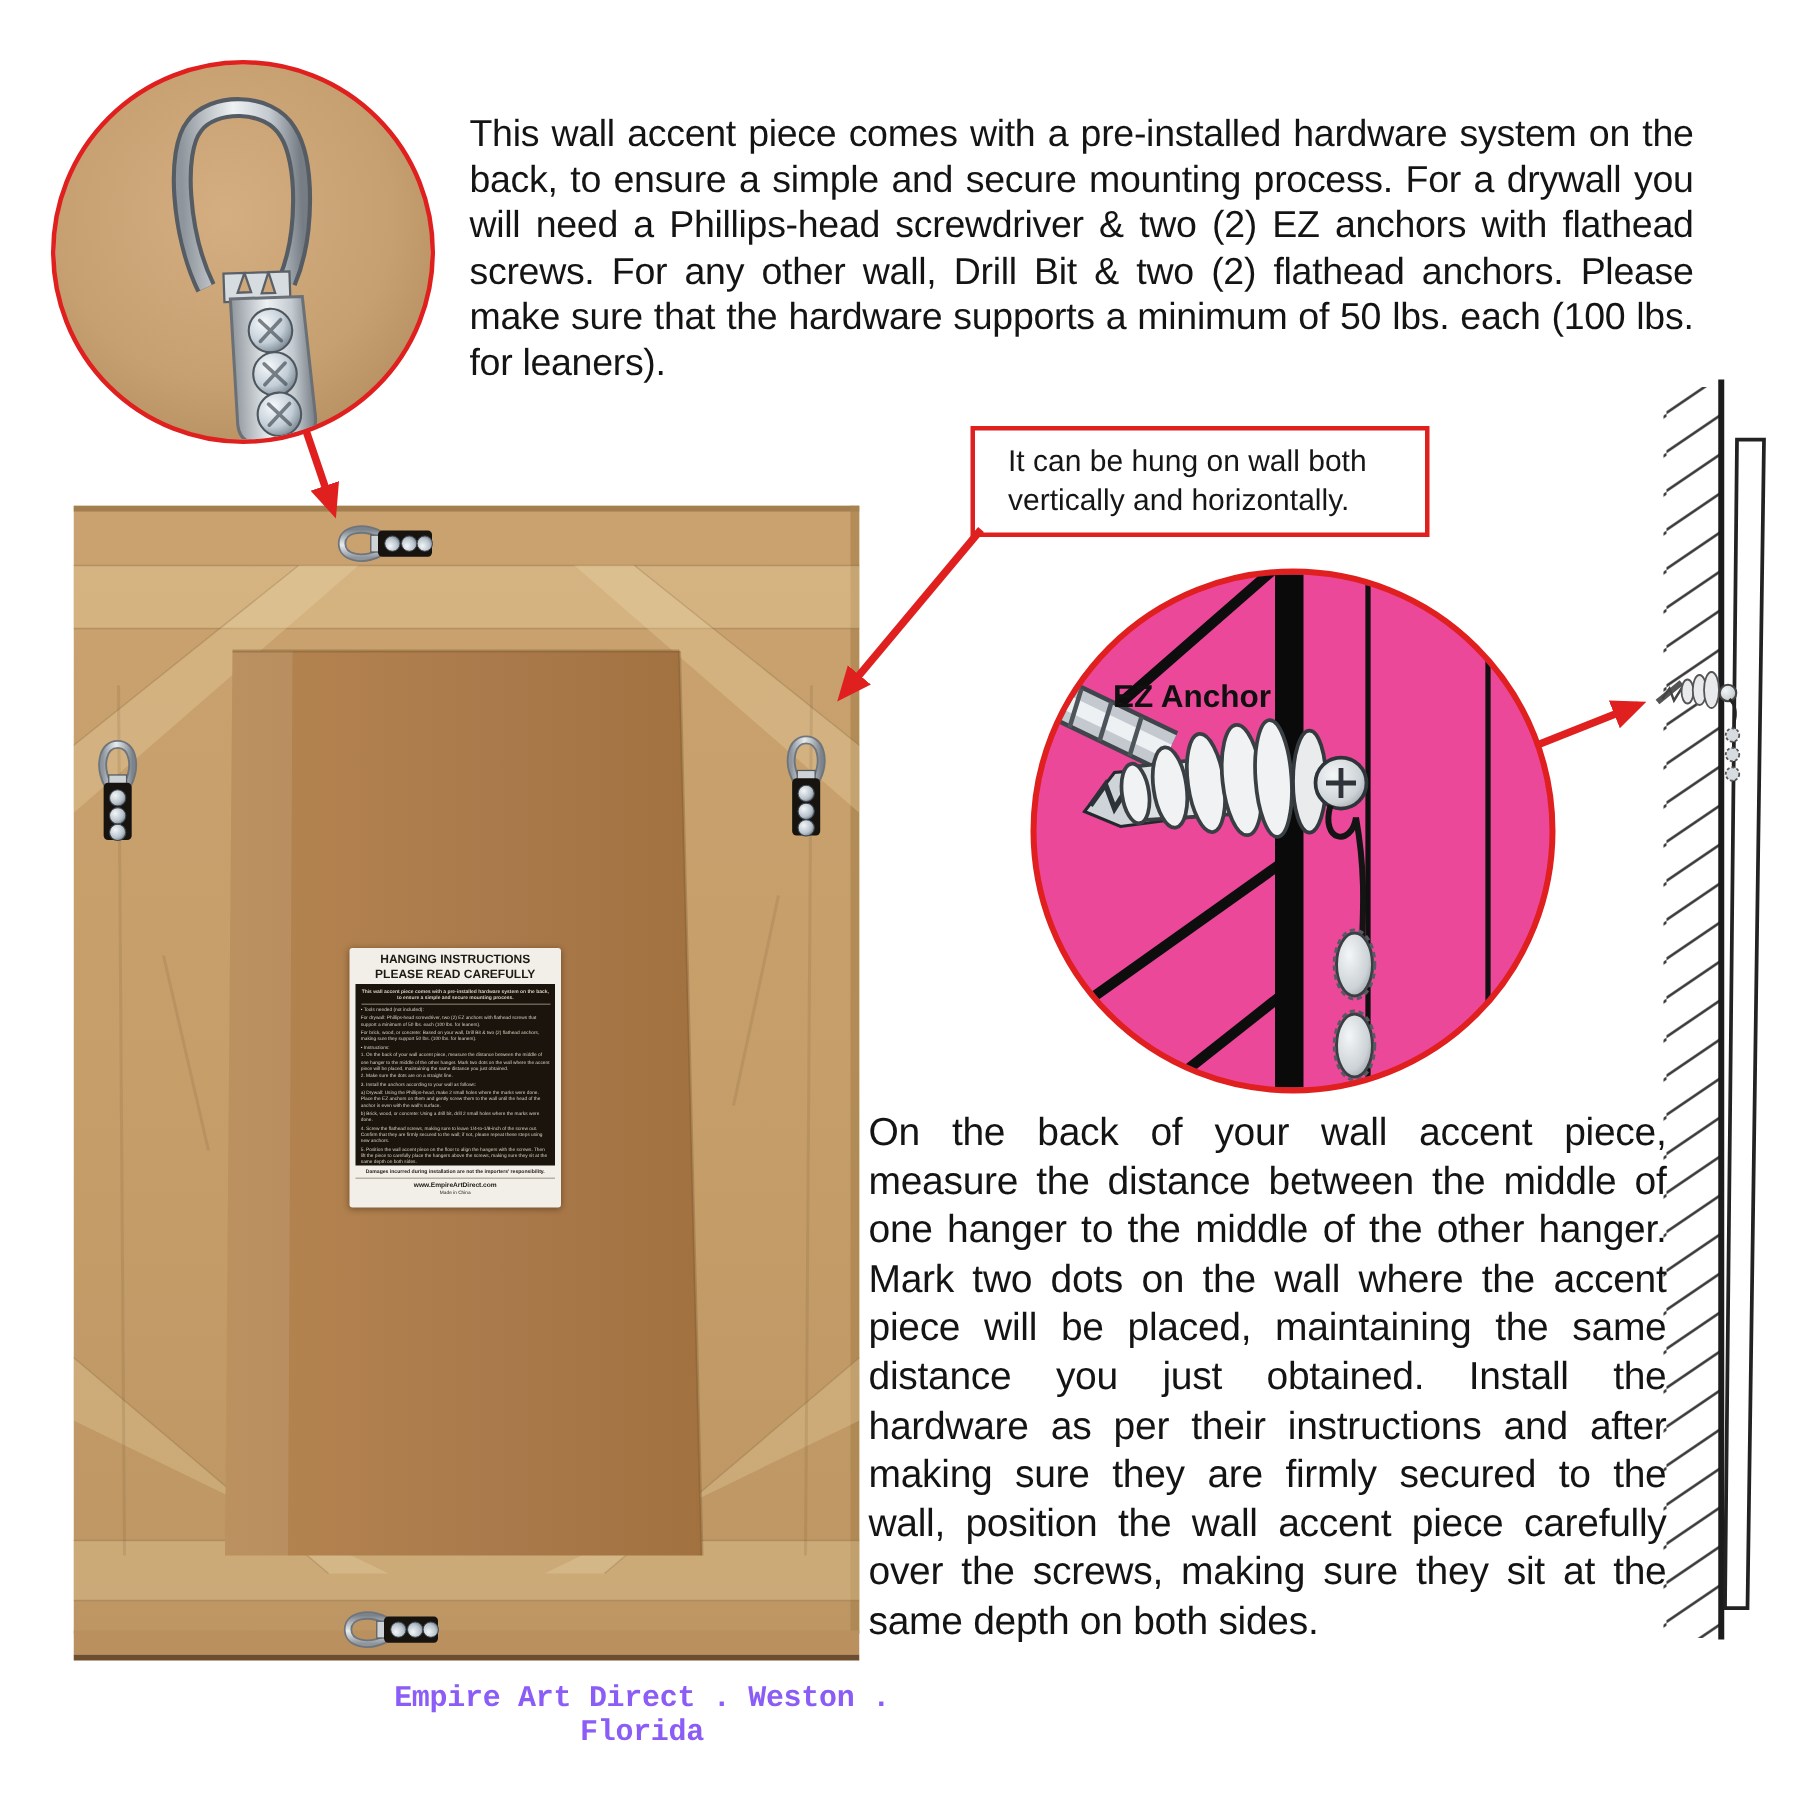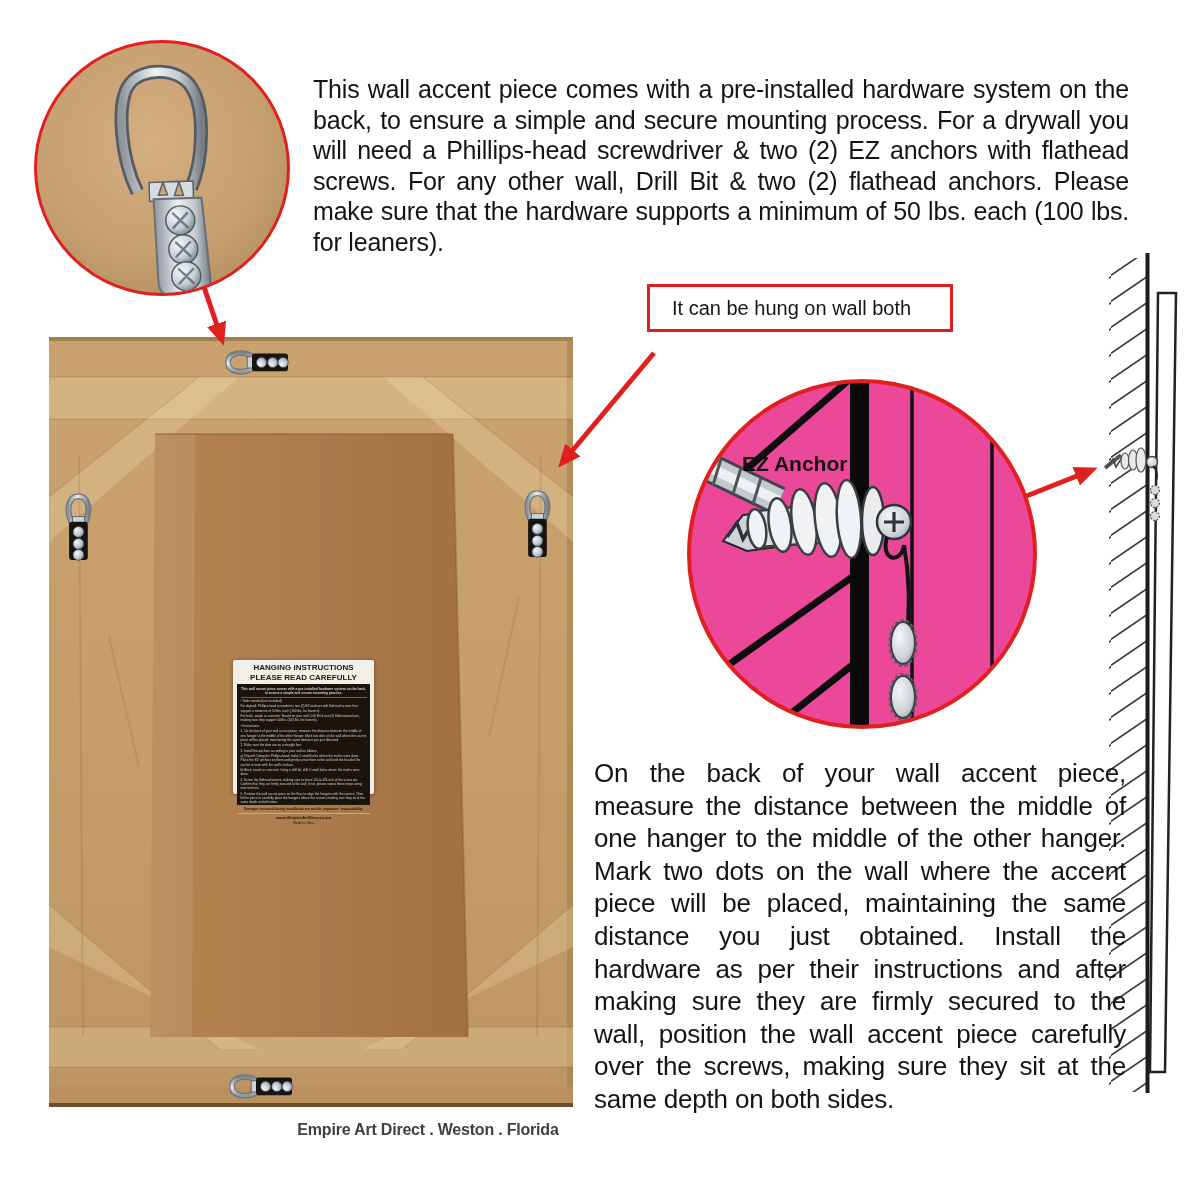--- a/index.html
+++ b/index.html
@@ -2,65 +2,66 @@
 <html><head>
 <meta charset="utf-8">
 <style>
   html,body{margin:0;padding:0;background:#fff;}
   #canvas{position:relative;width:1200px;height:1200px;background:#fff;overflow:hidden;
           font-family:"Liberation Sans","DejaVu Sans",sans-serif;color:#111;}
   .abs{position:absolute;}
   
   #intro-par{left:313px;top:74px;width:816px;font-size:25px;line-height:30.5px;
              text-align:justify;letter-spacing:-0.2px;color:#141414;z-index:2;}
-  #steps-par{left:594px;top:738px;width:532px;font-size:26px;line-height:32.6px;
-             text-align:justify;letter-spacing:-0.2px;color:#141414;z-index:2;margin-top:19px;}
+  #steps-par{left:579px;top:738px;width:532px;font-size:26px;line-height:32.6px;
+             text-align:justify;letter-spacing:-0.2px;color:#141414;z-index:2;}
   
   #callout{left:647px;top:284px;width:306px;box-sizing:border-box;border:3px solid #e01f1f;
            background:#fff;padding:8px 8px 8px 22px;font-weight:normal;font-size:20px;
            line-height:26px;color:#161616;z-index:3;}
   
   #hero{left:34px;top:40px;width:256px;height:256px;border-radius:50%;
         border:3px solid #e01f1f;box-sizing:border-box;overflow:hidden;
         background:radial-gradient(circle at 45% 40%, #d4ae80 0%, #c6a071 55%, #ab8457 100%);z-index:2;}
   
   #ez-circle{left:687px;top:379px;width:350px;height:350px;border-radius:50%;
              border:4px solid #e01f1f;box-sizing:border-box;overflow:hidden;background:#ec4899;z-index:3;}
   
-  #hlabel{left:233px;top:632px;width:141px;height:134px;box-sizing:border-box;background:#f2efe8;
+  #hlabel{left:233px;top:632px;width:141px;height:173px;box-sizing:border-box;background:#f2efe8;
           border-radius:2px;box-shadow:0 1px 4px rgba(40,20,5,.45);padding:3px 4px;z-index:4;
-          color:#1d1a14;margin-top:28px;}
+          color:#1d1a14;}
   .lbl-title{font-size:8px;font-weight:bold;text-align:center;line-height:9.5px;letter-spacing:0;}
   .lbl-dark{margin-top:2px;background:#1a140d;color:#d9d2c2;padding:2.5px 3.5px;height:116px;
             overflow:hidden;font-size:3.2px;line-height:4.35px;text-align:left;}
   .lbl-intro{font-weight:bold;text-align:center;font-size:3.3px;line-height:4.3px;
              border-bottom:0.5px solid #6b6153;padding-bottom:1.5px;margin-bottom:1.5px;}
   .lbl-dark p{margin:0 0 1px 0;}
   .lbl-foot{text-align:center;padding-top:2px;}
   .lbl-disc{font-size:3.4px;font-weight:bold;line-height:4.6px;border-bottom:0.4px solid #b8b0a0;
             padding-bottom:1px;margin-bottom:1px;}
   .lbl-web{font-size:4.4px;font-weight:bold;line-height:6px;}
   .lbl-made{font-size:3.2px;line-height:4px;}
   
-  #footer{left:258px;top:1121px;width:340px;text-align:center;font-size:16px;font-weight:bold;
-          letter-spacing:-0.2px;color:#404040;z-index:2;}
+  #footer{left:258px;top:1121px;width:340px;text-align:center;font-size:20px;font-weight:bold;
+          letter-spacing:-0.2px;color:#8b5cf6;z-index:2;font-family:Liberation Mono, monospace;}
   svg{display:block;}
   #frame-svg{left:49px;top:337px;z-index:1;}
   #wall-svg{left:1075px;top:250px;z-index:1;}
   #arrows-svg{left:0;top:0;z-index:7;pointer-events:none;}
 </style>
 </head>
 <body>
 
 <div id="canvas">
 
   <div class="abs" id="intro-par">This wall accent piece comes with a pre-installed hardware system on the back, to ensure a simple and secure mounting process.  For a drywall you will need a Phillips-head screwdriver &amp; two (2) EZ anchors with flathead screws. For any other wall, Drill Bit &amp; two (2) flathead anchors.  Please make sure that the hardware supports a minimum of 50 lbs. each (100 lbs. for leaners).</div>
 
   <div class="abs" id="callout">
     <div>It can be hung on wall both</div>
+    <div>vertically and horizontally.</div>
   </div>
 
   <div class="abs" id="hero">
     <svg width="250" height="250" viewBox="0 0 250 250">
       <defs>
         <linearGradient id="metL" x1="0" y1="0" x2="1" y2="0">
           <stop offset="0" stop-color="#8e959c"></stop>
             <stop offset="0.45" stop-color="#eef2f4"></stop>
           <stop offset="0.75" stop-color="#c3cad0"></stop>
             <stop offset="1" stop-color="#767d84"></stop>

